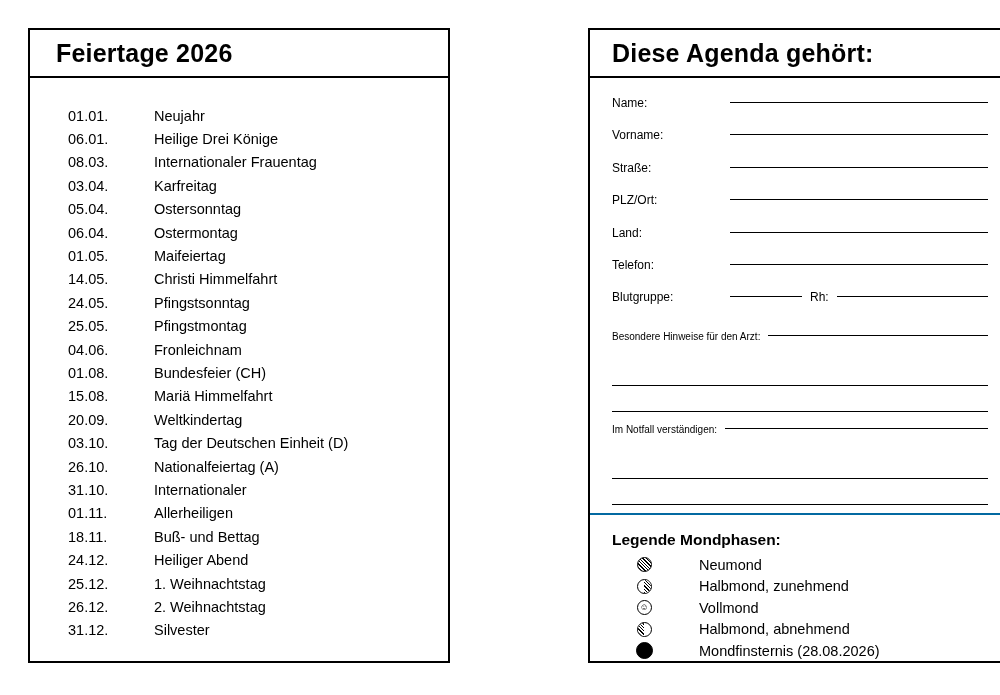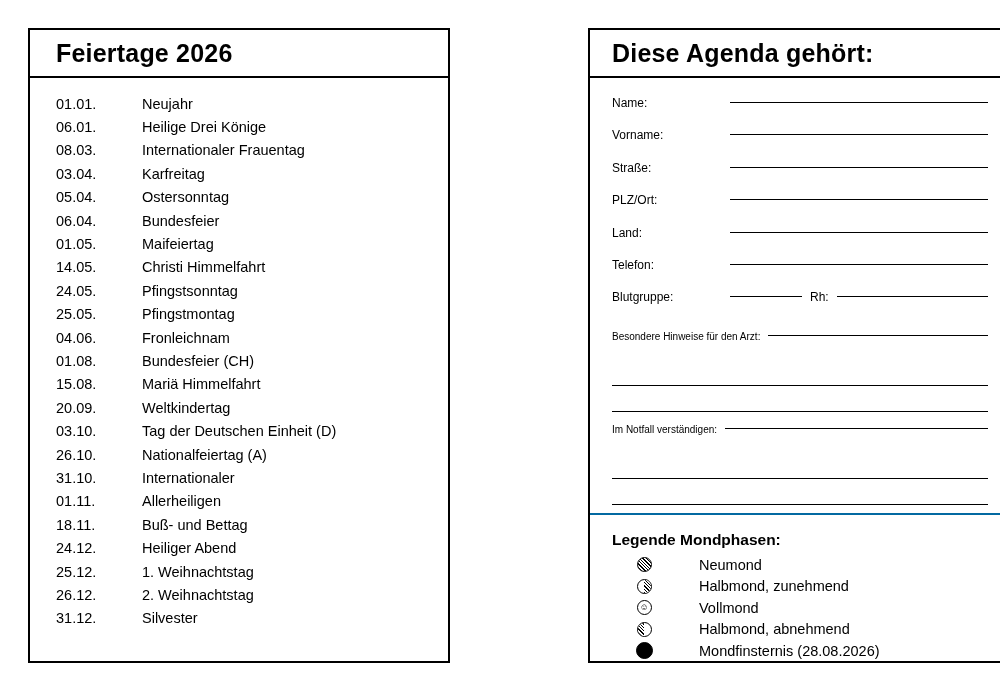--- a/index.html
+++ b/index.html
@@ -57,21 +57,21 @@
     font-size: 25px;
     font-weight: bold;
     letter-spacing: 0.2px;
   }
   #right-panel .panel-header {
     padding-left: 22px;
   }
 
   .holiday-list {
     padding: 14px 8px 0 0;
-    margin: 0;
+    margin: 12px;
     list-style: none;
   }
   .holiday-row {
     display: flex;
     height: 23.4px;
     align-items: center;
     font-size: 14.5px;
   }
   .holiday-date {
     width: 84px;
@@ -247,21 +247,21 @@
       <li class="holiday-row">
         <span class="holiday-date">03.04.</span>
         <span class="holiday-name">Karfreitag</span>
       </li>
       <li class="holiday-row">
         <span class="holiday-date">05.04.</span>
         <span class="holiday-name">Ostersonntag</span>
       </li>
       <li class="holiday-row">
         <span class="holiday-date">06.04.</span>
-        <span class="holiday-name">Bundesfeier</span>
+        <span class="holiday-name">Ostermontag</span>
       </li>
       <li class="holiday-row">
         <span class="holiday-date">01.05.</span>
         <span class="holiday-name">Maifeiertag</span>
       </li>
       <li class="holiday-row">
         <span class="holiday-date">14.05.</span>
         <span class="holiday-name">Christi Himmelfahrt</span>
       </li>
       <li class="holiday-row">

